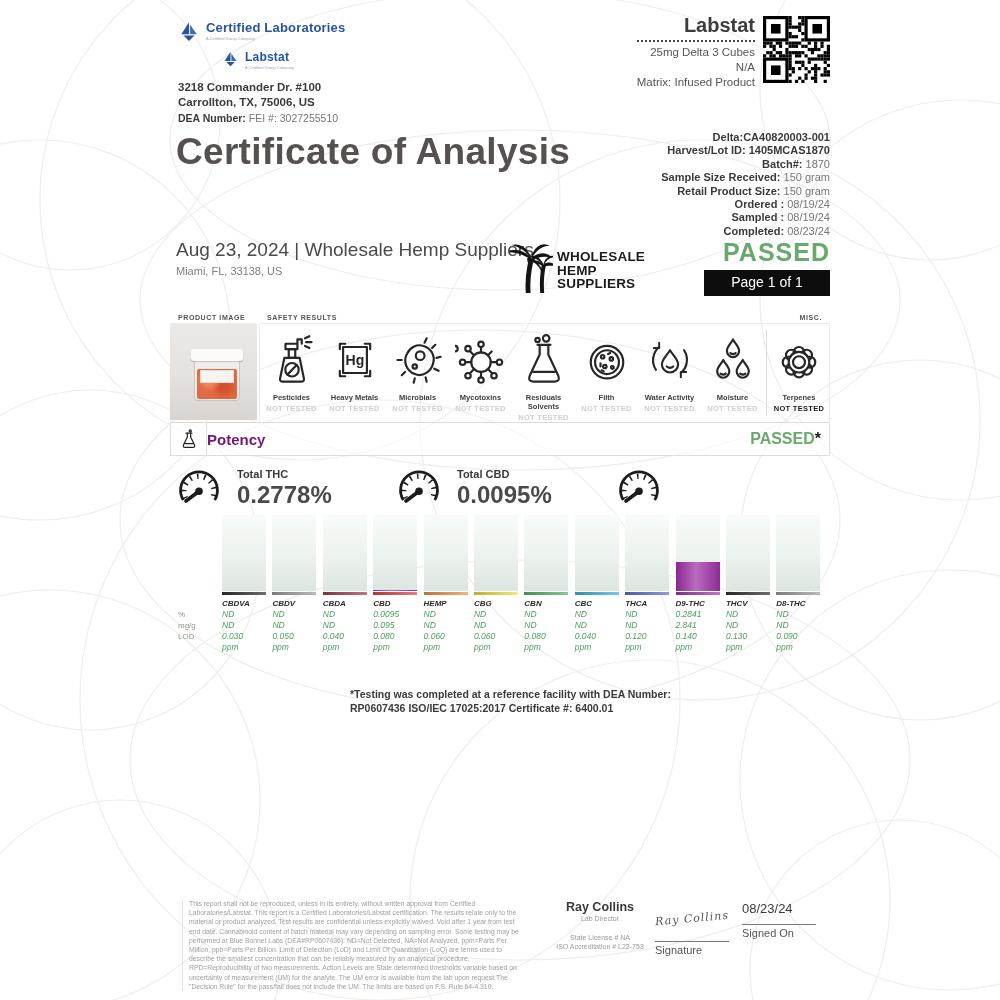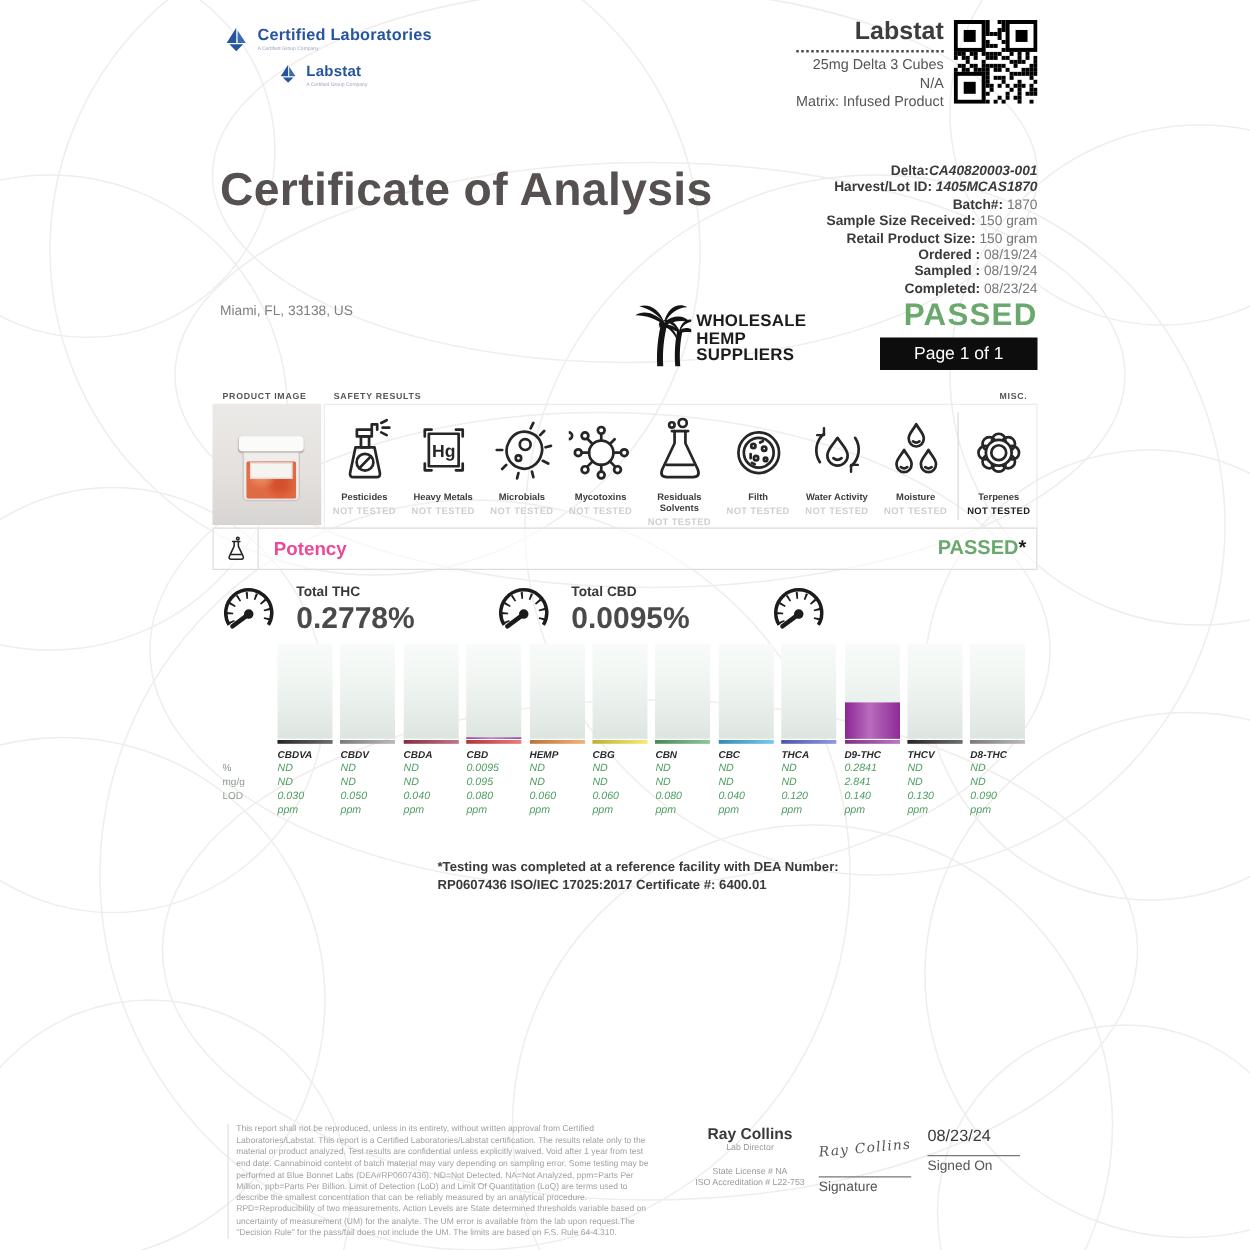--- a/index.html
+++ b/index.html
@@ -19,21 +19,21 @@
 
   .rt-title { font-size:20px; font-weight:bold; color:#3d3d3d; text-align:right; }
   .rt-dots { border-top:2px dotted #4a4a4a; width:118px; margin:3px 0 3px auto; }
   .rt-line { font-size:11.5px; color:#555; text-align:right; line-height:15px; }
   #qr { position:absolute; right:0; top:2px; }
 
   .coa-title { font-size:37px; font-weight:bold; color:#575050; letter-spacing:.3px; }
 
   .sirow { font-size:11px; color:#777; line-height:13.4px; text-align:right; }
   .sirow b { color:#3a3a3a; }
-  .sirow .sv-bold { font-weight:bold; color:#3a3a3a;font-style:italic; }
+  .sirow .sv-bold { font-weight:bold; color:#3a3a3a; }
 
   .dateline { font-size:19px; color:#4a4a4a; }
   .client-addr { font-size:11px; color:#808080; line-height:14px; margin-top:3px; }
   .whs-text { font-weight:bold; color:#1c1c1c; font-size:13.5px; line-height:13.5px; letter-spacing:.2px; }
 
   .passed-big { font-size:25px; font-weight:bold; color:#6aa96d; letter-spacing:1px; text-align:right; }
   .pagebox { background:#0d0d0d; color:#fff; font-size:14px; text-align:center; line-height:24px; width:126px; height:26px; }
 
   .bandlabel { font-size:7px; font-weight:bold; color:#555; letter-spacing:.6px; }
   .safety-band { border:1px solid #ececec; display:flex; }
@@ -46,21 +46,21 @@
 
   .prodimg { width:93px; height:97px; background:linear-gradient(180deg,#eceae8 0%,#e4e1de 55%,#d8d4d1 100%); position:relative; }
   .jar { position:absolute; left:24px; top:26px; width:46px; height:52px; }
   .jar-lid { position:absolute; left:-3px; top:0; width:52px; height:12px; background:#fbfbfa; border-radius:3px; box-shadow:0 1px 1px rgba(0,0,0,.25); }
   .jar-body { position:absolute; left:0; top:12px; width:46px; height:40px; background:rgba(250,250,250,.45); border:1px solid #c9c5c0; border-radius:2px 2px 4px 4px; overflow:hidden; }
   .jar-fill { position:absolute; left:2px; right:2px; bottom:1px; height:30px; background:#e06a43; border-radius:2px; background-image:radial-gradient(circle at 30% 35%, #ef8c5d 10%, transparent 36%), radial-gradient(circle at 68% 60%, #d4512c 12%, transparent 40%); }
   .jar-label { position:absolute; left:5px; top:8px; width:34px; height:13px; background:#f6f4f1; border:1px solid #e0dcd7; }
 
   .potency-box { border:1px solid #ddd; height:34px; display:flex; align-items:center; background:rgba(255,255,255,.6); }
   .potency-icon-cell { width:36px; align-self:stretch; border-right:1px solid #ddd; display:flex; align-items:center; justify-content:center; }
-  .potency-label { font-size:15px; font-weight:bold; color:#ec4899; margin-left:12px; }
+  .potency-label { font-size:15px; font-weight:bold; color:#701a75; }
   .potency-pass { margin-left:auto; margin-right:8px; font-size:16px; font-weight:bold; color:#6aa96d; }
   .potency-pass .star { color:#1c1c1c; }
 
   .gauge-group { display:flex; align-items:center; gap:12px; }
   .gauge-label { font-size:11px; font-weight:bold; color:#3a3a3a; }
   .gauge-value { font-size:24px; font-weight:bold; color:#4a4a4a; margin-top:1px; }
 
   #chart-cols { display:flex; gap:6.4px; }
   .ccol { width:44px;font-style:italic; }
   .cbg { height:76px; background:linear-gradient(180deg,#f8fbf9 0%,#f1f6f3 35%,#e7eeea 70%,#dde5e0 100%); position:relative; }
@@ -129,20 +129,25 @@
       <svg width="17" height="17" viewBox="0 0 20 20">
         <polygon points="3,13 10,2 10,13" fill="#27549e"></polygon>
         <polygon points="11,4 17,13 11,13" fill="#3a6ab0"></polygon>
         <polygon points="5,14 15,14 10,19" fill="#27549e"></polygon>
       </svg>
       <div>
         <div class="brandname" style="font-size:12px;">Labstat</div>
         <div class="brandtag">A Certified Group Company</div>
       </div>
     </div>
+  </div>
+  <div class="abs" style="left:178px; top:80px;">
+    <div class="addr-b">3218 Commander Dr. #100</div>
+    <div class="addr-b">Carrollton, TX, 75006, US</div>
+    <div class="dea-line" style="margin-top:2px;"><b>DEA Number:</b> <span>FEI #: 3027255510</span></div>
   </div>
 
   <div class="abs" style="left:630px; top:14px; width:200px;">
     <div style="width:125px; margin-left:0;">
       <div class="rt-title">Labstat</div>
       <div class="rt-dots"></div>
       <div class="rt-line">25mg Delta 3 Cubes</div>
       <div class="rt-line">N/A</div>
       <div class="rt-line">Matrix: Infused Product</div>
     </div>
@@ -287,20 +292,21 @@
     <div class="sirow"><b>Harvest/Lot ID:</b> <span class="sv-bold">1405MCAS1870</span></div>
     <div class="sirow"><b>Batch#:</b> <span>1870</span></div>
     <div class="sirow"><b>Sample Size Received:</b> <span>150 gram</span></div>
     <div class="sirow"><b>Retail Product Size:</b> <span>150 gram</span></div>
     <div class="sirow"><b>Ordered :</b> <span>08/19/24</span></div>
     <div class="sirow"><b>Sampled :</b> <span>08/19/24</span></div>
     <div class="sirow"><b>Completed:</b> <span>08/23/24</span></div>
   </div>
 
   <div class="abs" style="left:176px; top:239px;">
+    <div class="dateline">Aug 23, 2024 | Wholesale Hemp Suppliers</div>
     <div class="client-addr">
       <div>Miami, FL, 33138, US</div>
     </div>
   </div>
 
   <div class="abs" style="left:505px; top:240px; display:flex; gap:4px; align-items:flex-start;">
     <svg width="48" height="58" viewBox="0 0 60 72" fill="#141414">
       <path d="M30,22 c-3,14 -5,28 -4,44 l6,0 c-1,-16 1,-30 4,-42 z"></path>
       <path d="M33,22 C23,12 12,10 4,15 C15,15 26,19 33,25 Z"></path>
       <path d="M33,22 C28,9 18,3 8,6 C19,9 28,15 33,23 Z"></path>

